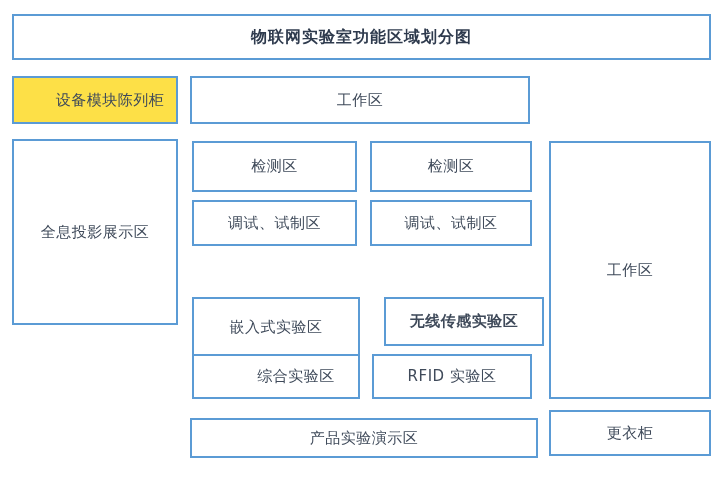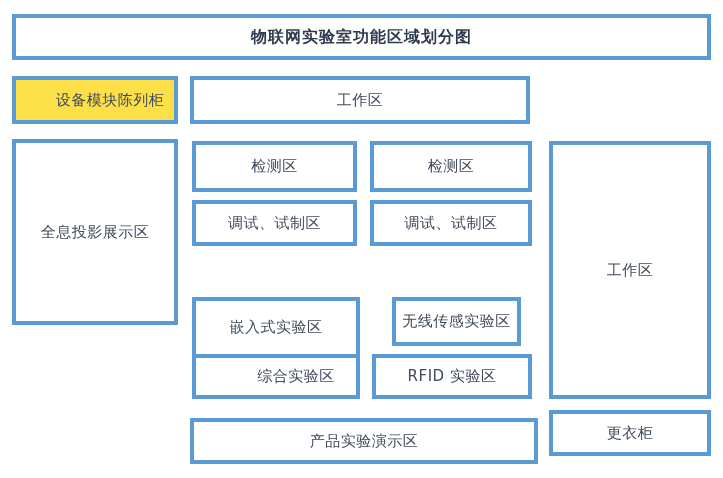--- a/index.html
+++ b/index.html
@@ -19,21 +19,21 @@
     position: relative;
     width: 723px;
     height: 478px;
     background: #ffffff;
     box-sizing: border-box;
   }
 
   .box {
     position: absolute;
     box-sizing: border-box;
-    border: 4px solid #4d7c0f;
+    border: 2px solid #4d7c0f;
     background: #ffffff;
     display: flex;
     align-items: center;
     justify-content: center;
     text-align: center;
     color: #3f4a5a;
     font-size: 15px;
     line-height: 1.25;
     letter-spacing: 0.5px;
     white-space: nowrap;
@@ -59,29 +59,29 @@
 
   
   #test-area-1    { left: 192px; top: 141px; width: 165px; height: 51px; }
   #debug-area-1   { left: 192px; top: 200px; width: 165px; height: 46px; }
   #embedded-area  { left: 192px; top: 297px; width: 168px; height: 61px; }
   #integrated-area{ left: 192px; top: 354px; width: 168px; height: 45px; padding-left: 40px; }
 
   
   #test-area-2    { left: 370px; top: 141px; width: 162px; height: 51px; }
   #debug-area-2   { left: 370px; top: 200px; width: 162px; height: 46px; }
-  #wireless-area  { left: 392px; top: 297px; width: 129px; height: 49px; }
+  #wireless-area  { left: 384px; top: 297px; width: 160px; height: 49px; font-weight: bold; }
   #rfid-area      { left: 372px; top: 354px; width: 160px; height: 45px; }
 
   
   #work-area-right{ left: 549px; top: 141px; width: 162px; height: 258px; }
 
   
   #cabinet-tools  { left: 12px;  top: 418px; width: 166px; height: 46px; }
-  #product-demo   { left: 190px; top: 418px; width: 348px; height: 46px; }
+  #product-demo   { left: 190px; top: 418px; width: 348px; height: 40px; }
   #locker         { left: 549px; top: 410px; width: 162px; height: 46px; }
 </style>
 </head>
 <body>
 
 <div id="diagram" style="background: rgb(255, 255, 255);">
 
   <div class="box title-box" id="title-box" style="border-color: rgb(91, 155, 213); background-color: rgb(255, 255, 255); color: rgb(46, 58, 77);">物联网实验室功能区域划分图</div>
 
   <div class="box" id="cabinet-device" style="border-color: rgb(91, 155, 213); background-color: #fde047; color: rgb(63, 74, 90); padding-left: 30px;">设备模块陈列柜</div>

